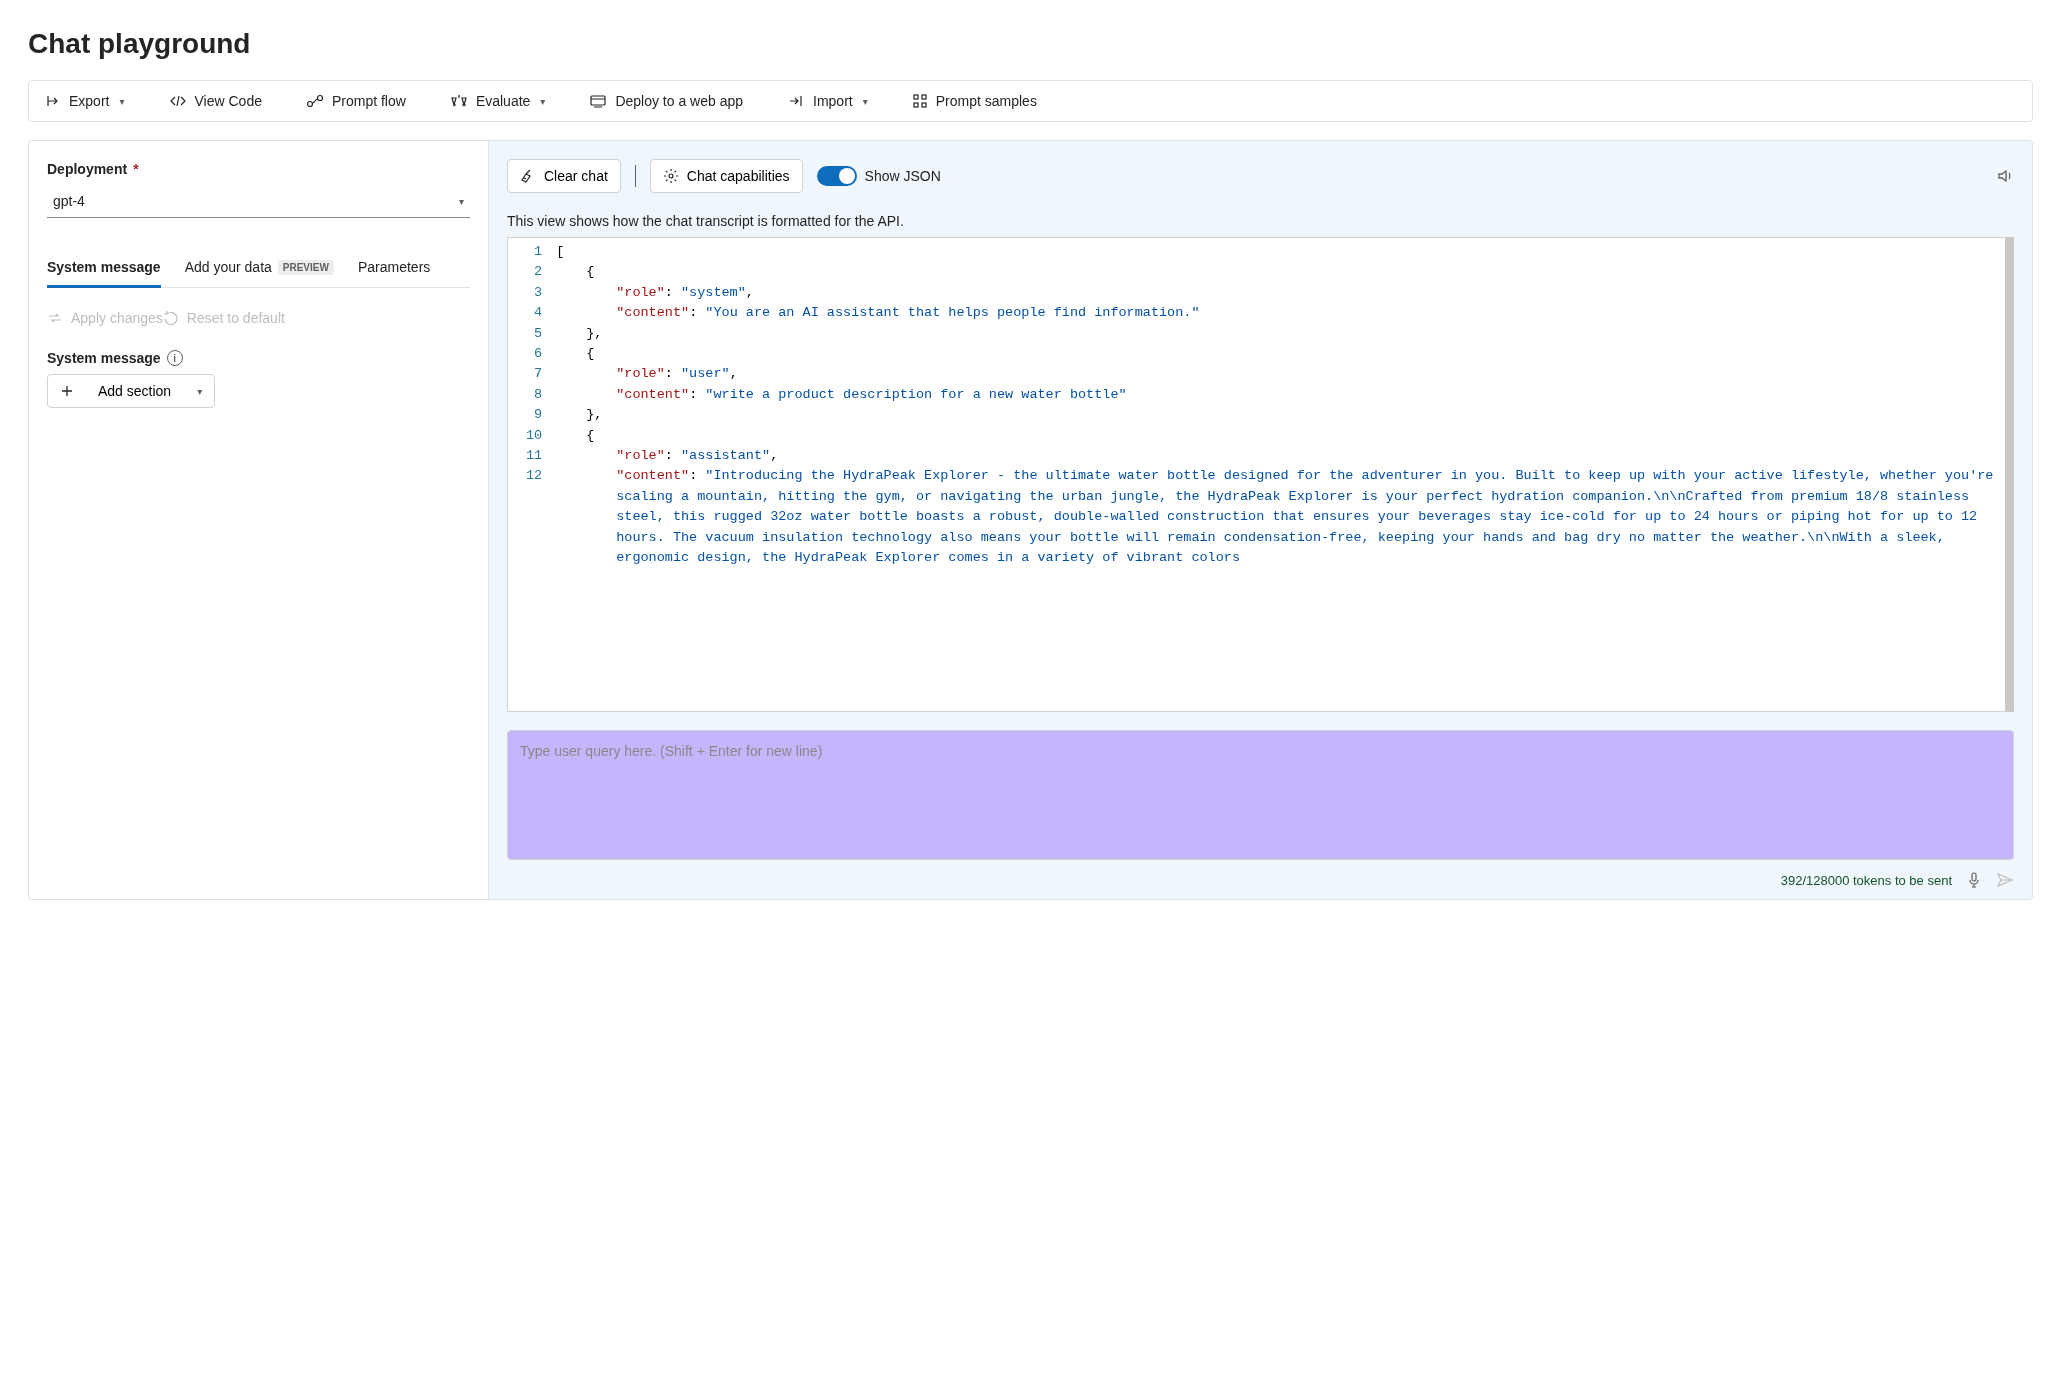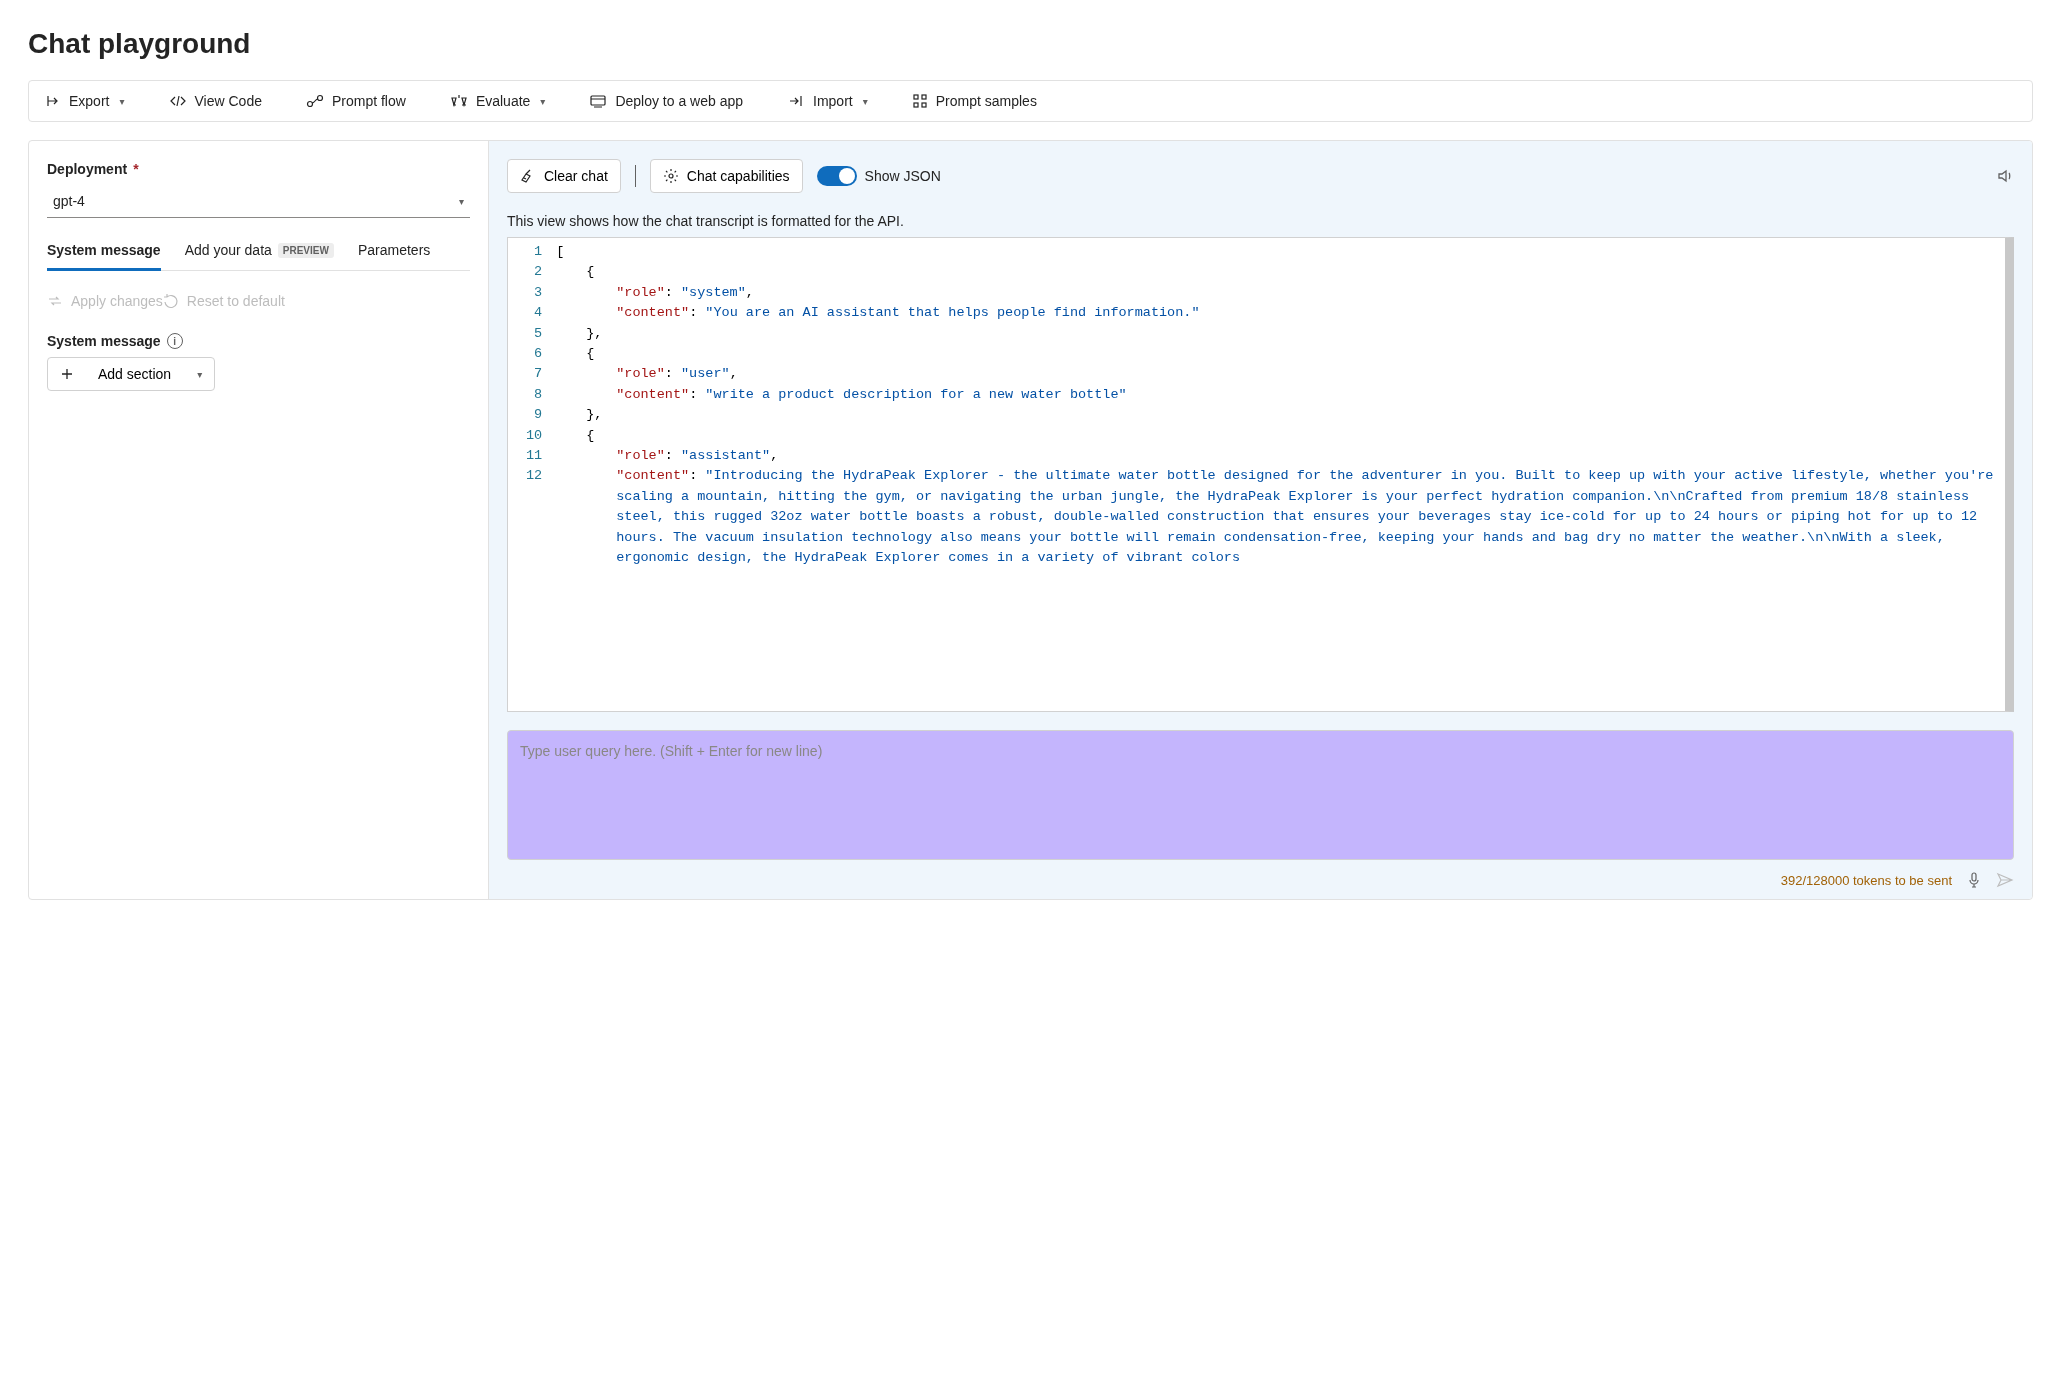--- a/index.html
+++ b/index.html
@@ -67,21 +67,21 @@
     width: 100%;
     border: none;
     border-bottom: 1px solid #8a8886;
     padding: 8px 6px;
     font-size: 14px;
     background: #fff;
     display: flex;
     justify-content: space-between;
     align-items: center;
     cursor: pointer;
-    margin-bottom: 24px;
+    margin-bottom: 41px;
   }
   .tabs {
     display: flex;
     gap: 24px;
     border-bottom: 1px solid #e1e1e1;
     margin-bottom: 22px;
   }
   .tab {
     padding: 0 0 10px 0;
     cursor: pointer;
@@ -216,21 +216,21 @@
     resize: none;
   }
   .chat-input::placeholder { color: #8a8886; }
   .tokens-row {
     display: flex;
     justify-content: flex-end;
     align-items: center;
     gap: 14px;
     margin-top: 8px;
     font-size: 13px;
-    color: #a16207;
+    color: #14532d;
   }
   .info-icon {
     display: inline-flex; align-items: center; justify-content: center;
     width: 16px; height: 16px; border: 1px solid #616161; border-radius: 8px;
     font-size: 10px; color: #616161;
   }
   svg { display: block; }
 </style>
 </head>
 <body>

